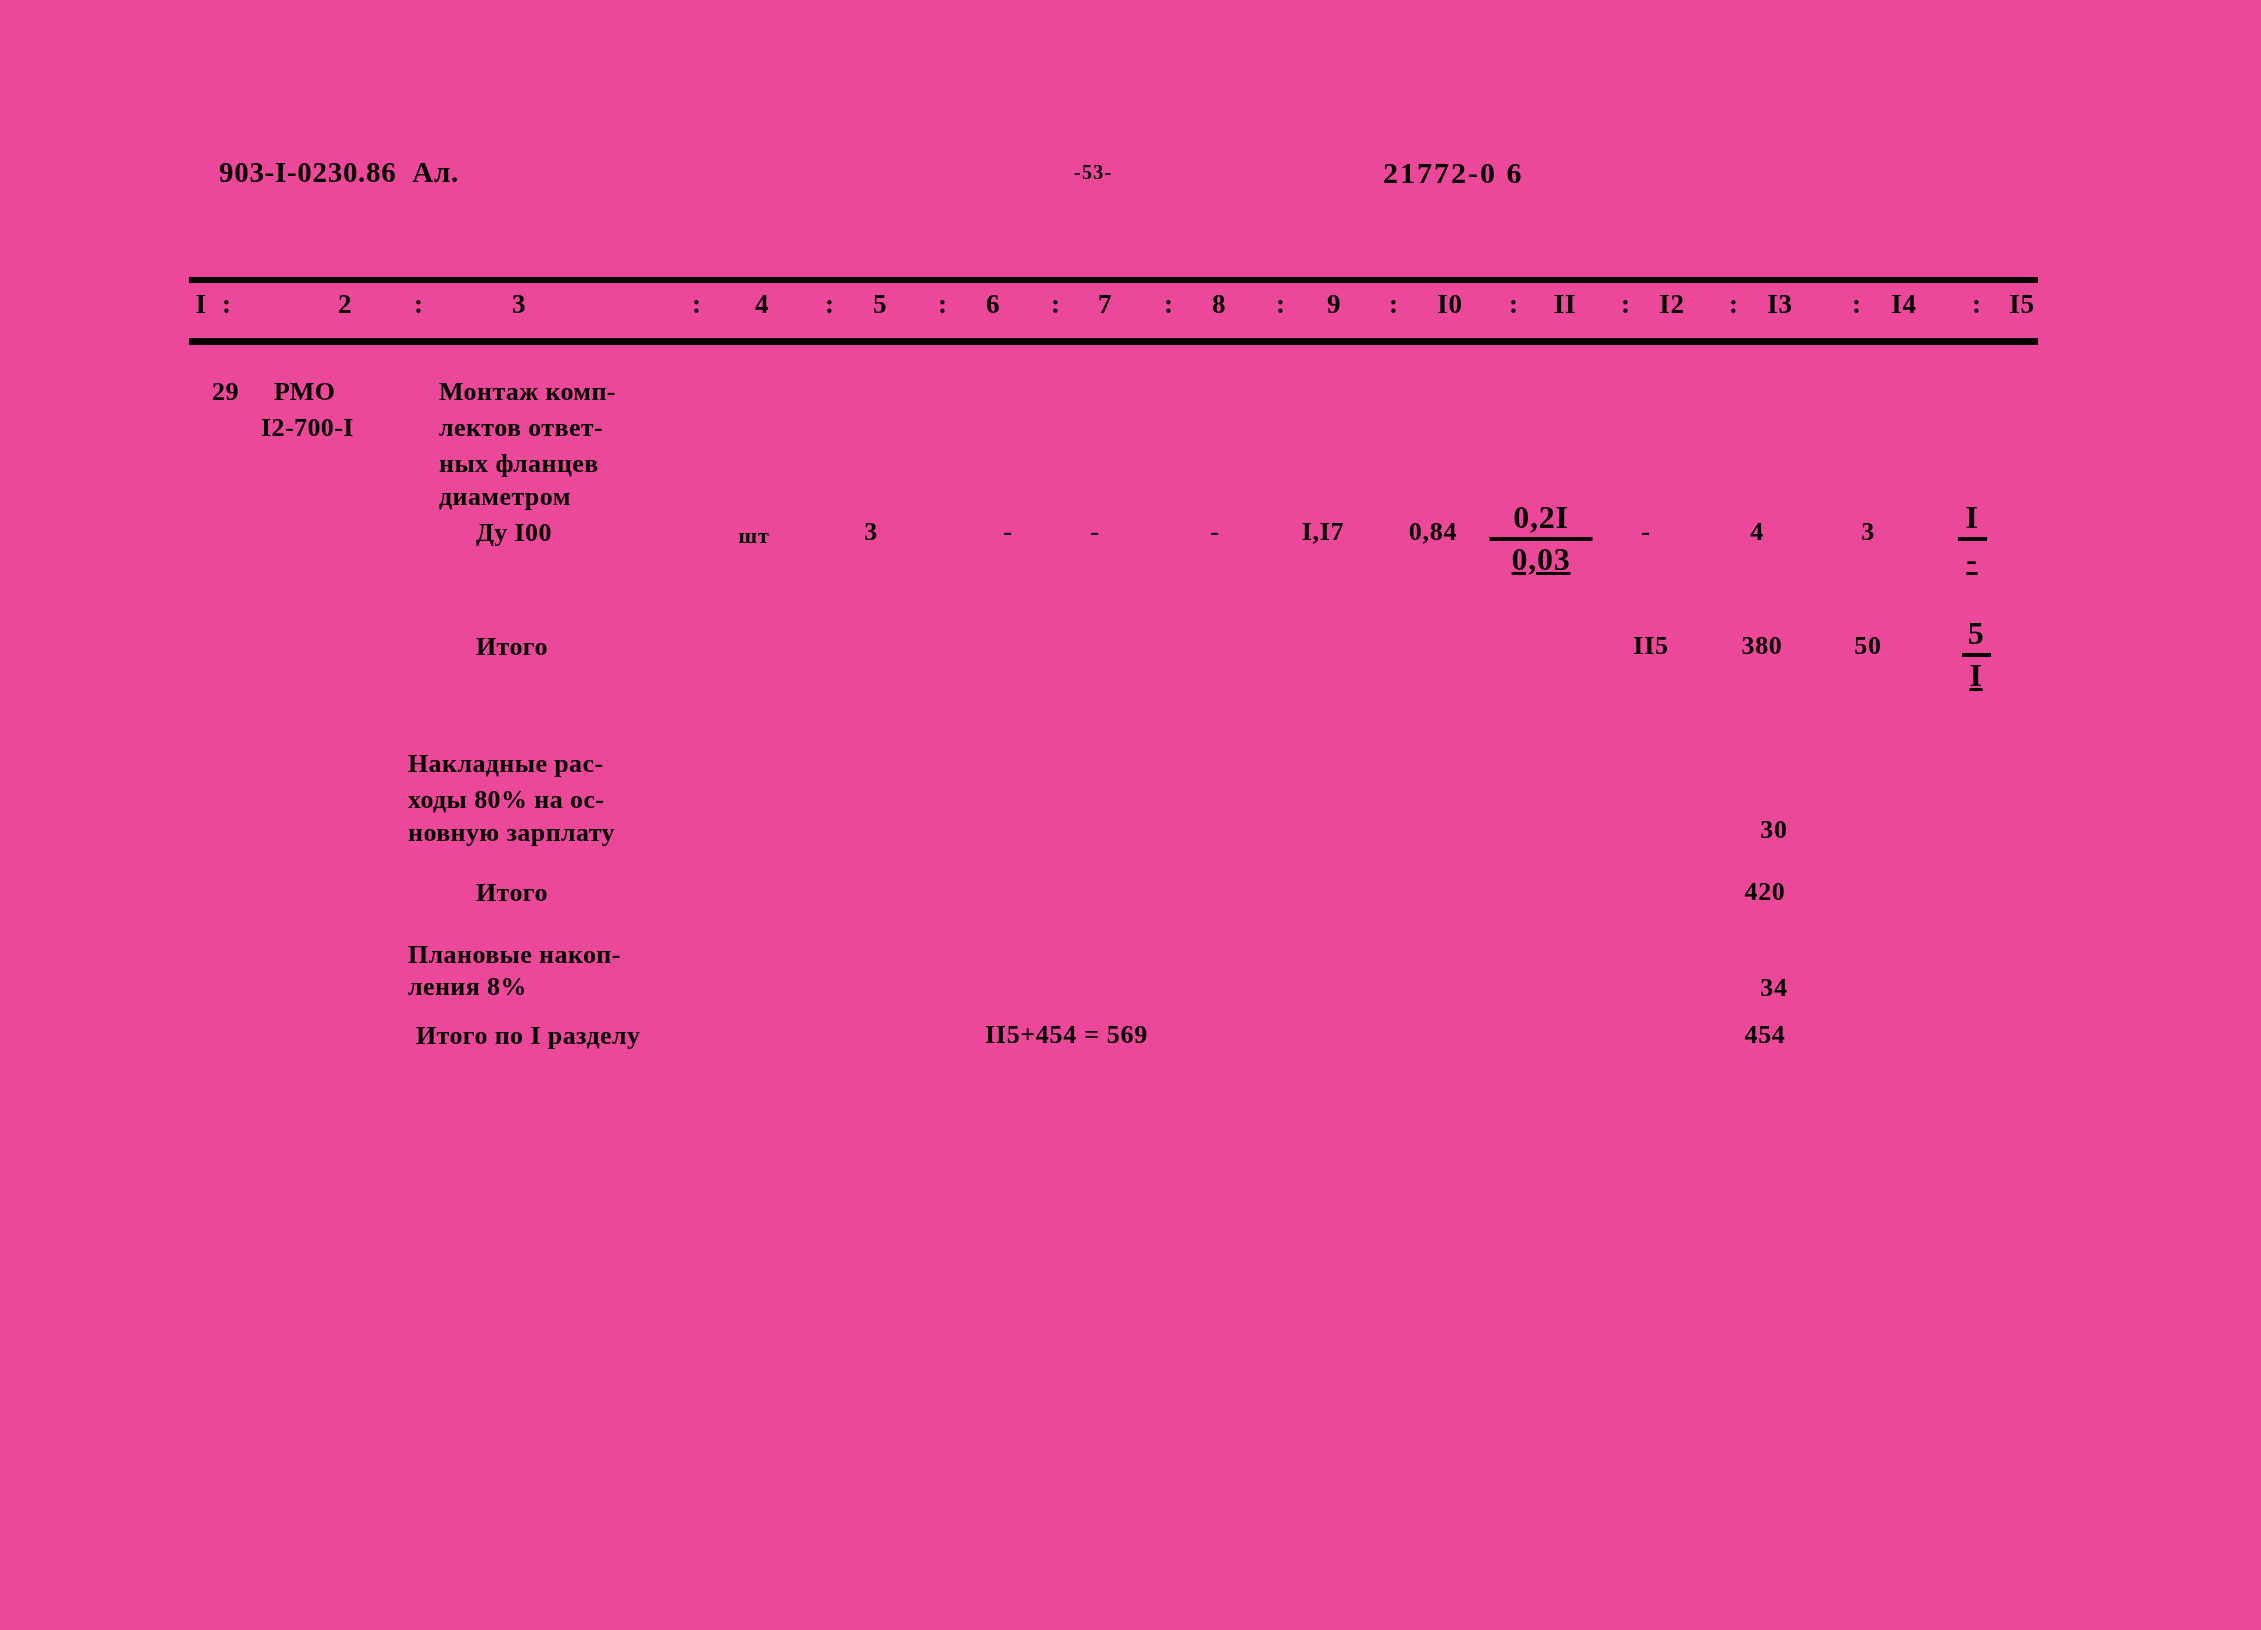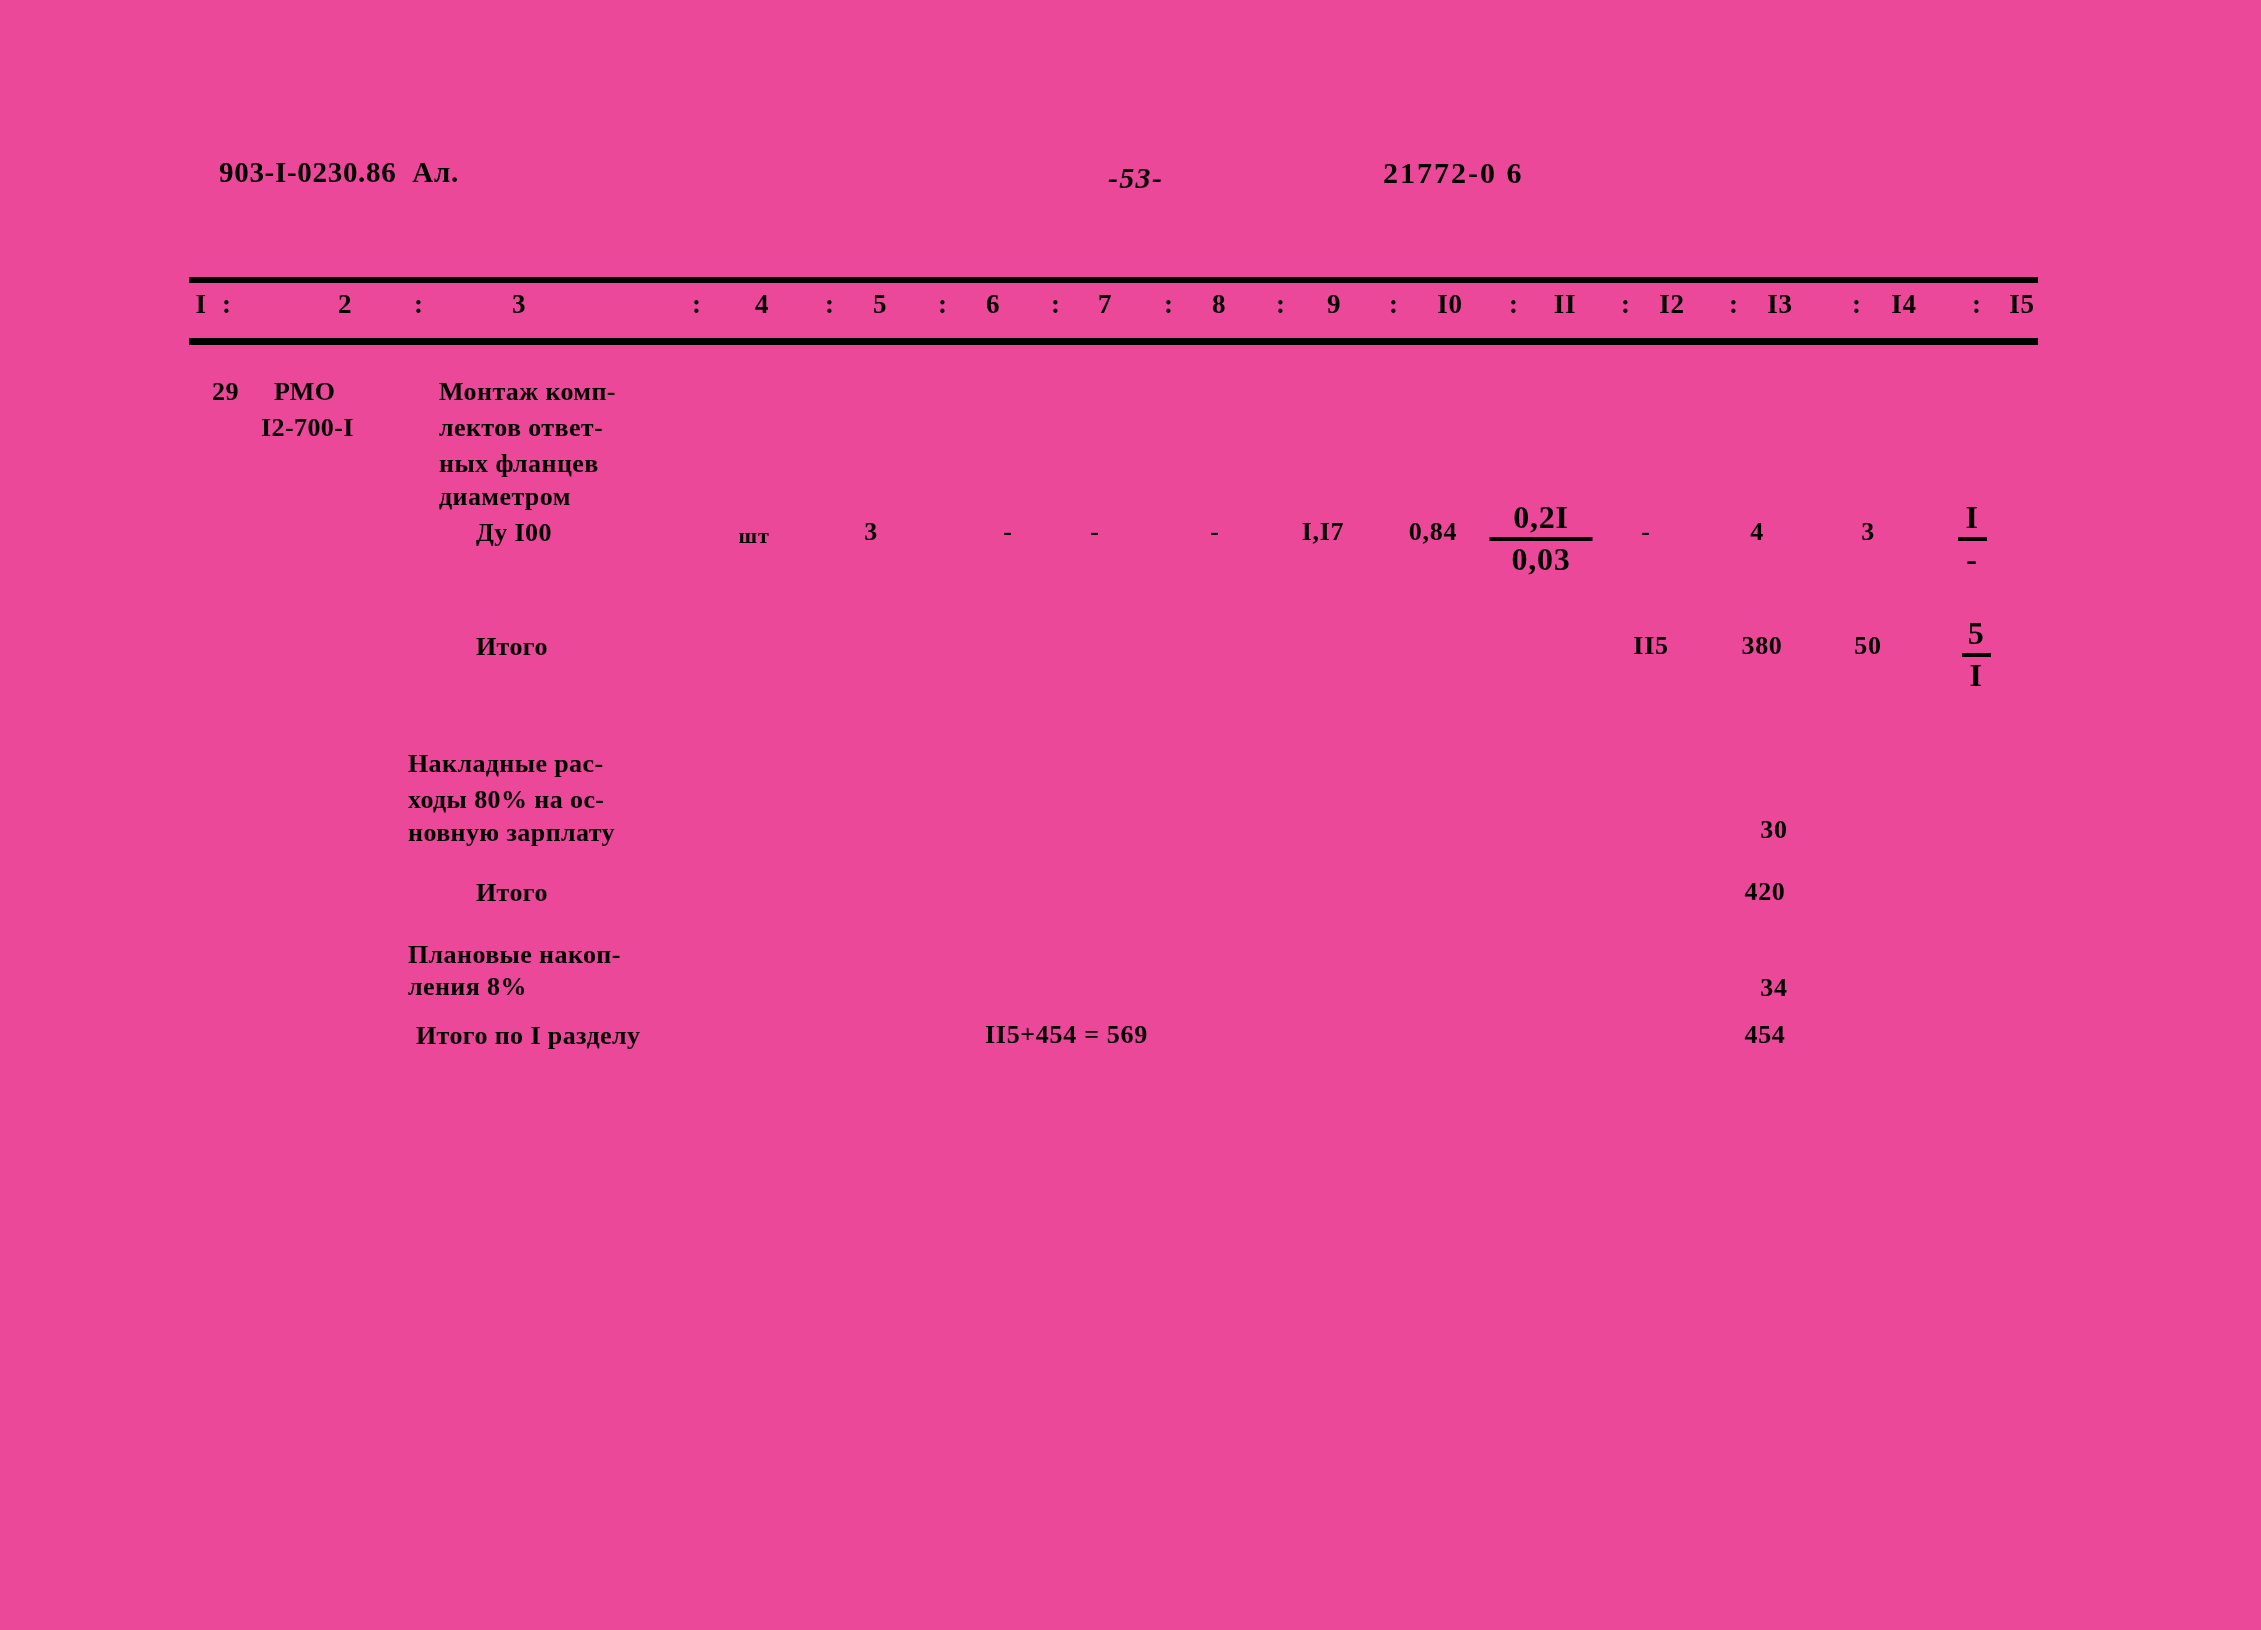--- a/index.html
+++ b/index.html
@@ -26,24 +26,22 @@
     line-height: 1.06;
   }
   .center { transform: translateX(-50%); text-align: center; }
 
   
   .doc-code {
     font-size: 29px;
     letter-spacing: 0.7px;
   }
   .page-no {
-    font-size: 30px;
-    font-style: italic;
+    font-size: 20px;
     letter-spacing: 1.3px;
-    margin-left: 34px;
   }
   .archive-no {
     font-size: 30px;
     letter-spacing: 2px;
     font-family: "Liberation Serif", serif;
   }
 
   
   .rule {
     position: absolute;
@@ -93,21 +91,21 @@
     letter-spacing: 0.7px;
     line-height: 1.05;
   }
   .frac .numer { display: block; padding: 0 1.3px; }
   .frac .bar {
     display: block;
     height: 4.6px;
     background: #000;
     margin: 2px 0 2px 0;
   }
-  .frac .denom { display: block; padding: 0 1.3px; }
+  .frac .denom { display: block; padding: 0 1.3px; text-decoration: underline; }
 
   .frac.narrow .bar { width: 29px; margin-left: auto; margin-right: auto; }
   .frac.wide .bar { width: 100%; }
 
   
   #page .t, #page .frac { -webkit-font-smoothing: none; }
 </style>
 </head>
 <body>
 

